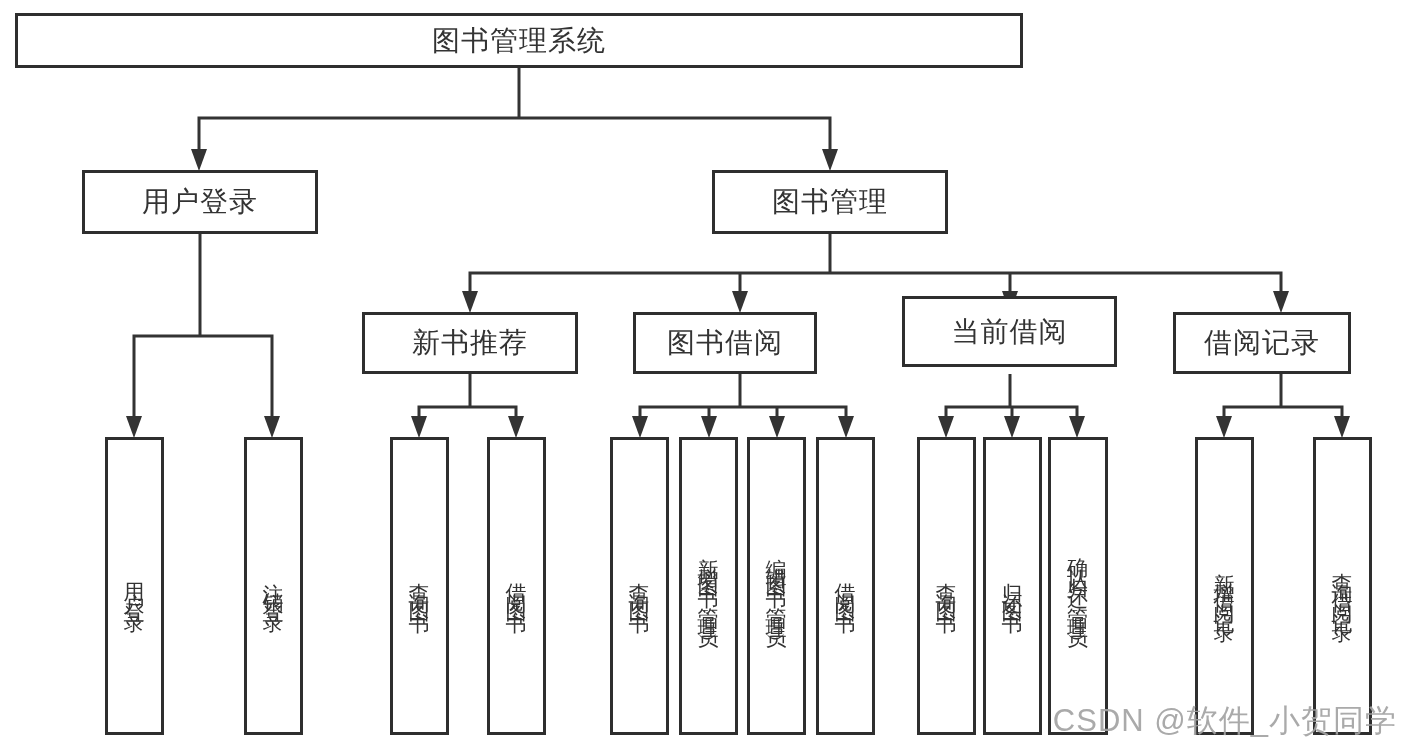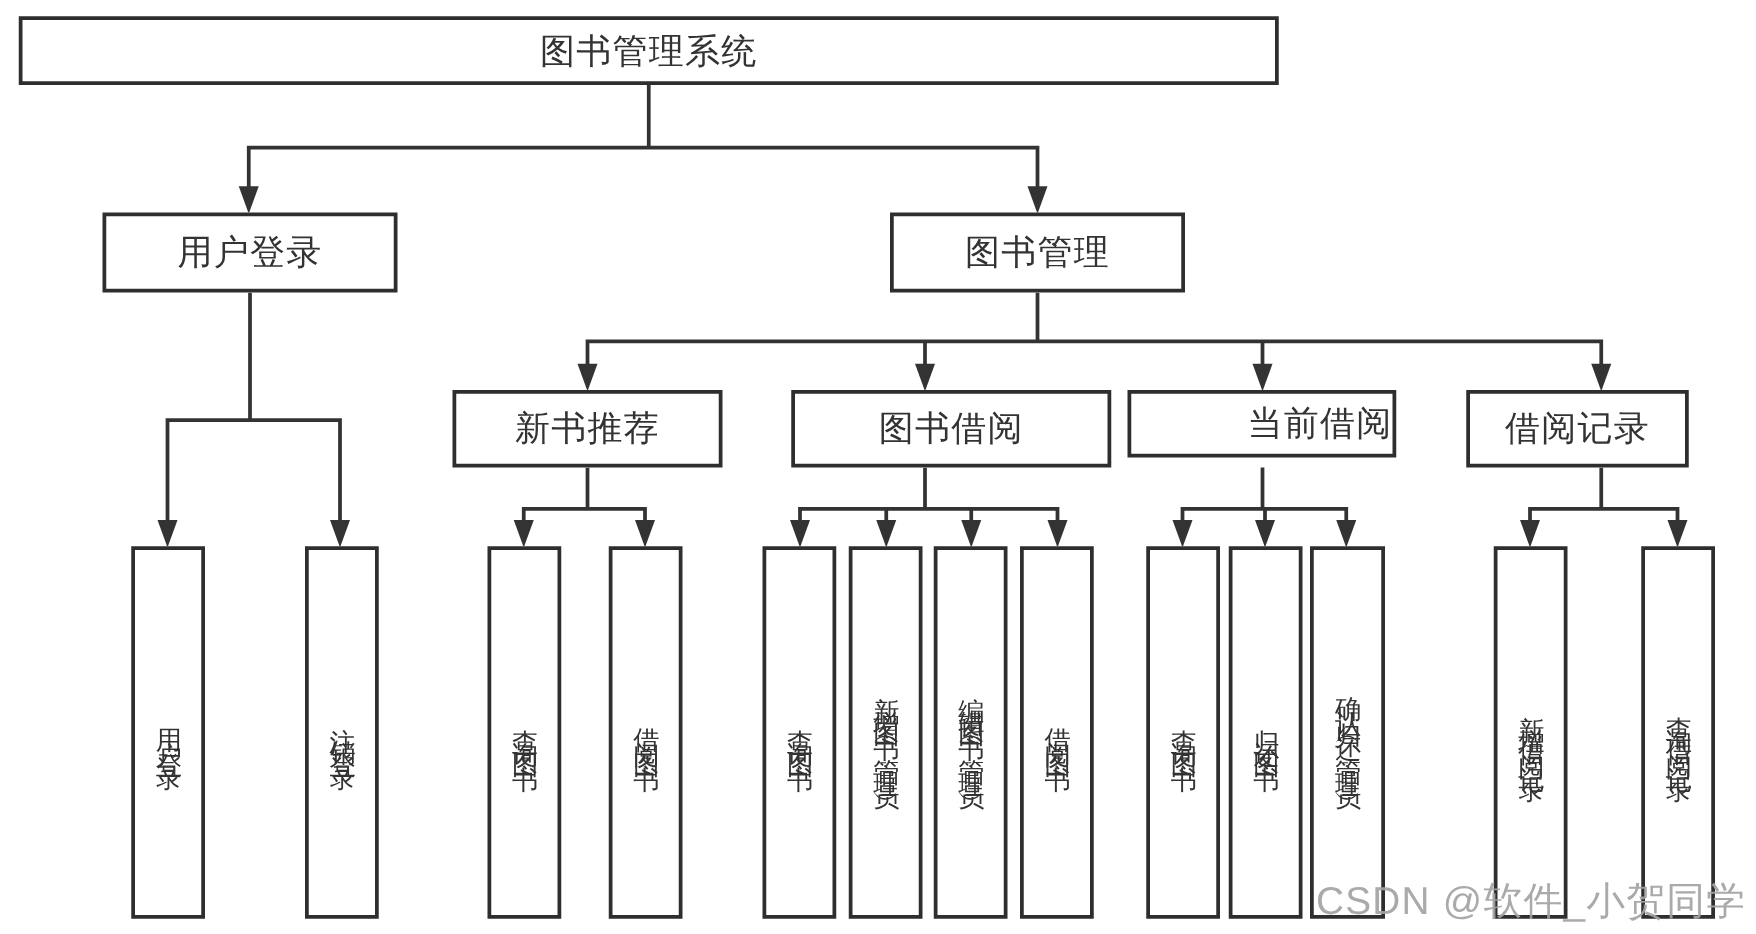--- a/index.html
+++ b/index.html
@@ -93,24 +93,24 @@
   <div class="node hnode" style="left:82px; top:170px; width:236px; height:64px;">
     <span>用户登录</span>
   </div>
   <div class="node hnode" style="left:712px; top:170px; width:236px; height:64px;">
     <span>图书管理</span>
   </div>
 
   <div class="node hnode" style="left:362px; top:312px; width:216px; height:62px;">
     <span>新书推荐</span>
   </div>
-  <div class="node hnode" style="left:633px; top:312px; width:256px; height:62px;">
+  <div class="node hnode" style="left:633px; top:312px; width:184px; height:62px;">
     <span>图书借阅</span>
   </div>
-  <div class="node hnode" style="left:902px; top:312px; width:215px; height:54px;justify-content:flex-end;">
+  <div class="node hnode" style="left:902px; top:296px; width:215px; height:71px;">
     <span>当前借阅</span>
   </div>
   <div class="node hnode" style="left:1173px; top:312px; width:178px; height:62px;">
     <span>借阅记录</span>
   </div>
 
   <div class="node vnode" style="left:105px; top:437px; width:59px; height:298px;">
     <span>用户登录</span>
   </div>
   <div class="node vnode" style="left:244px; top:437px; width:59px; height:298px;">

